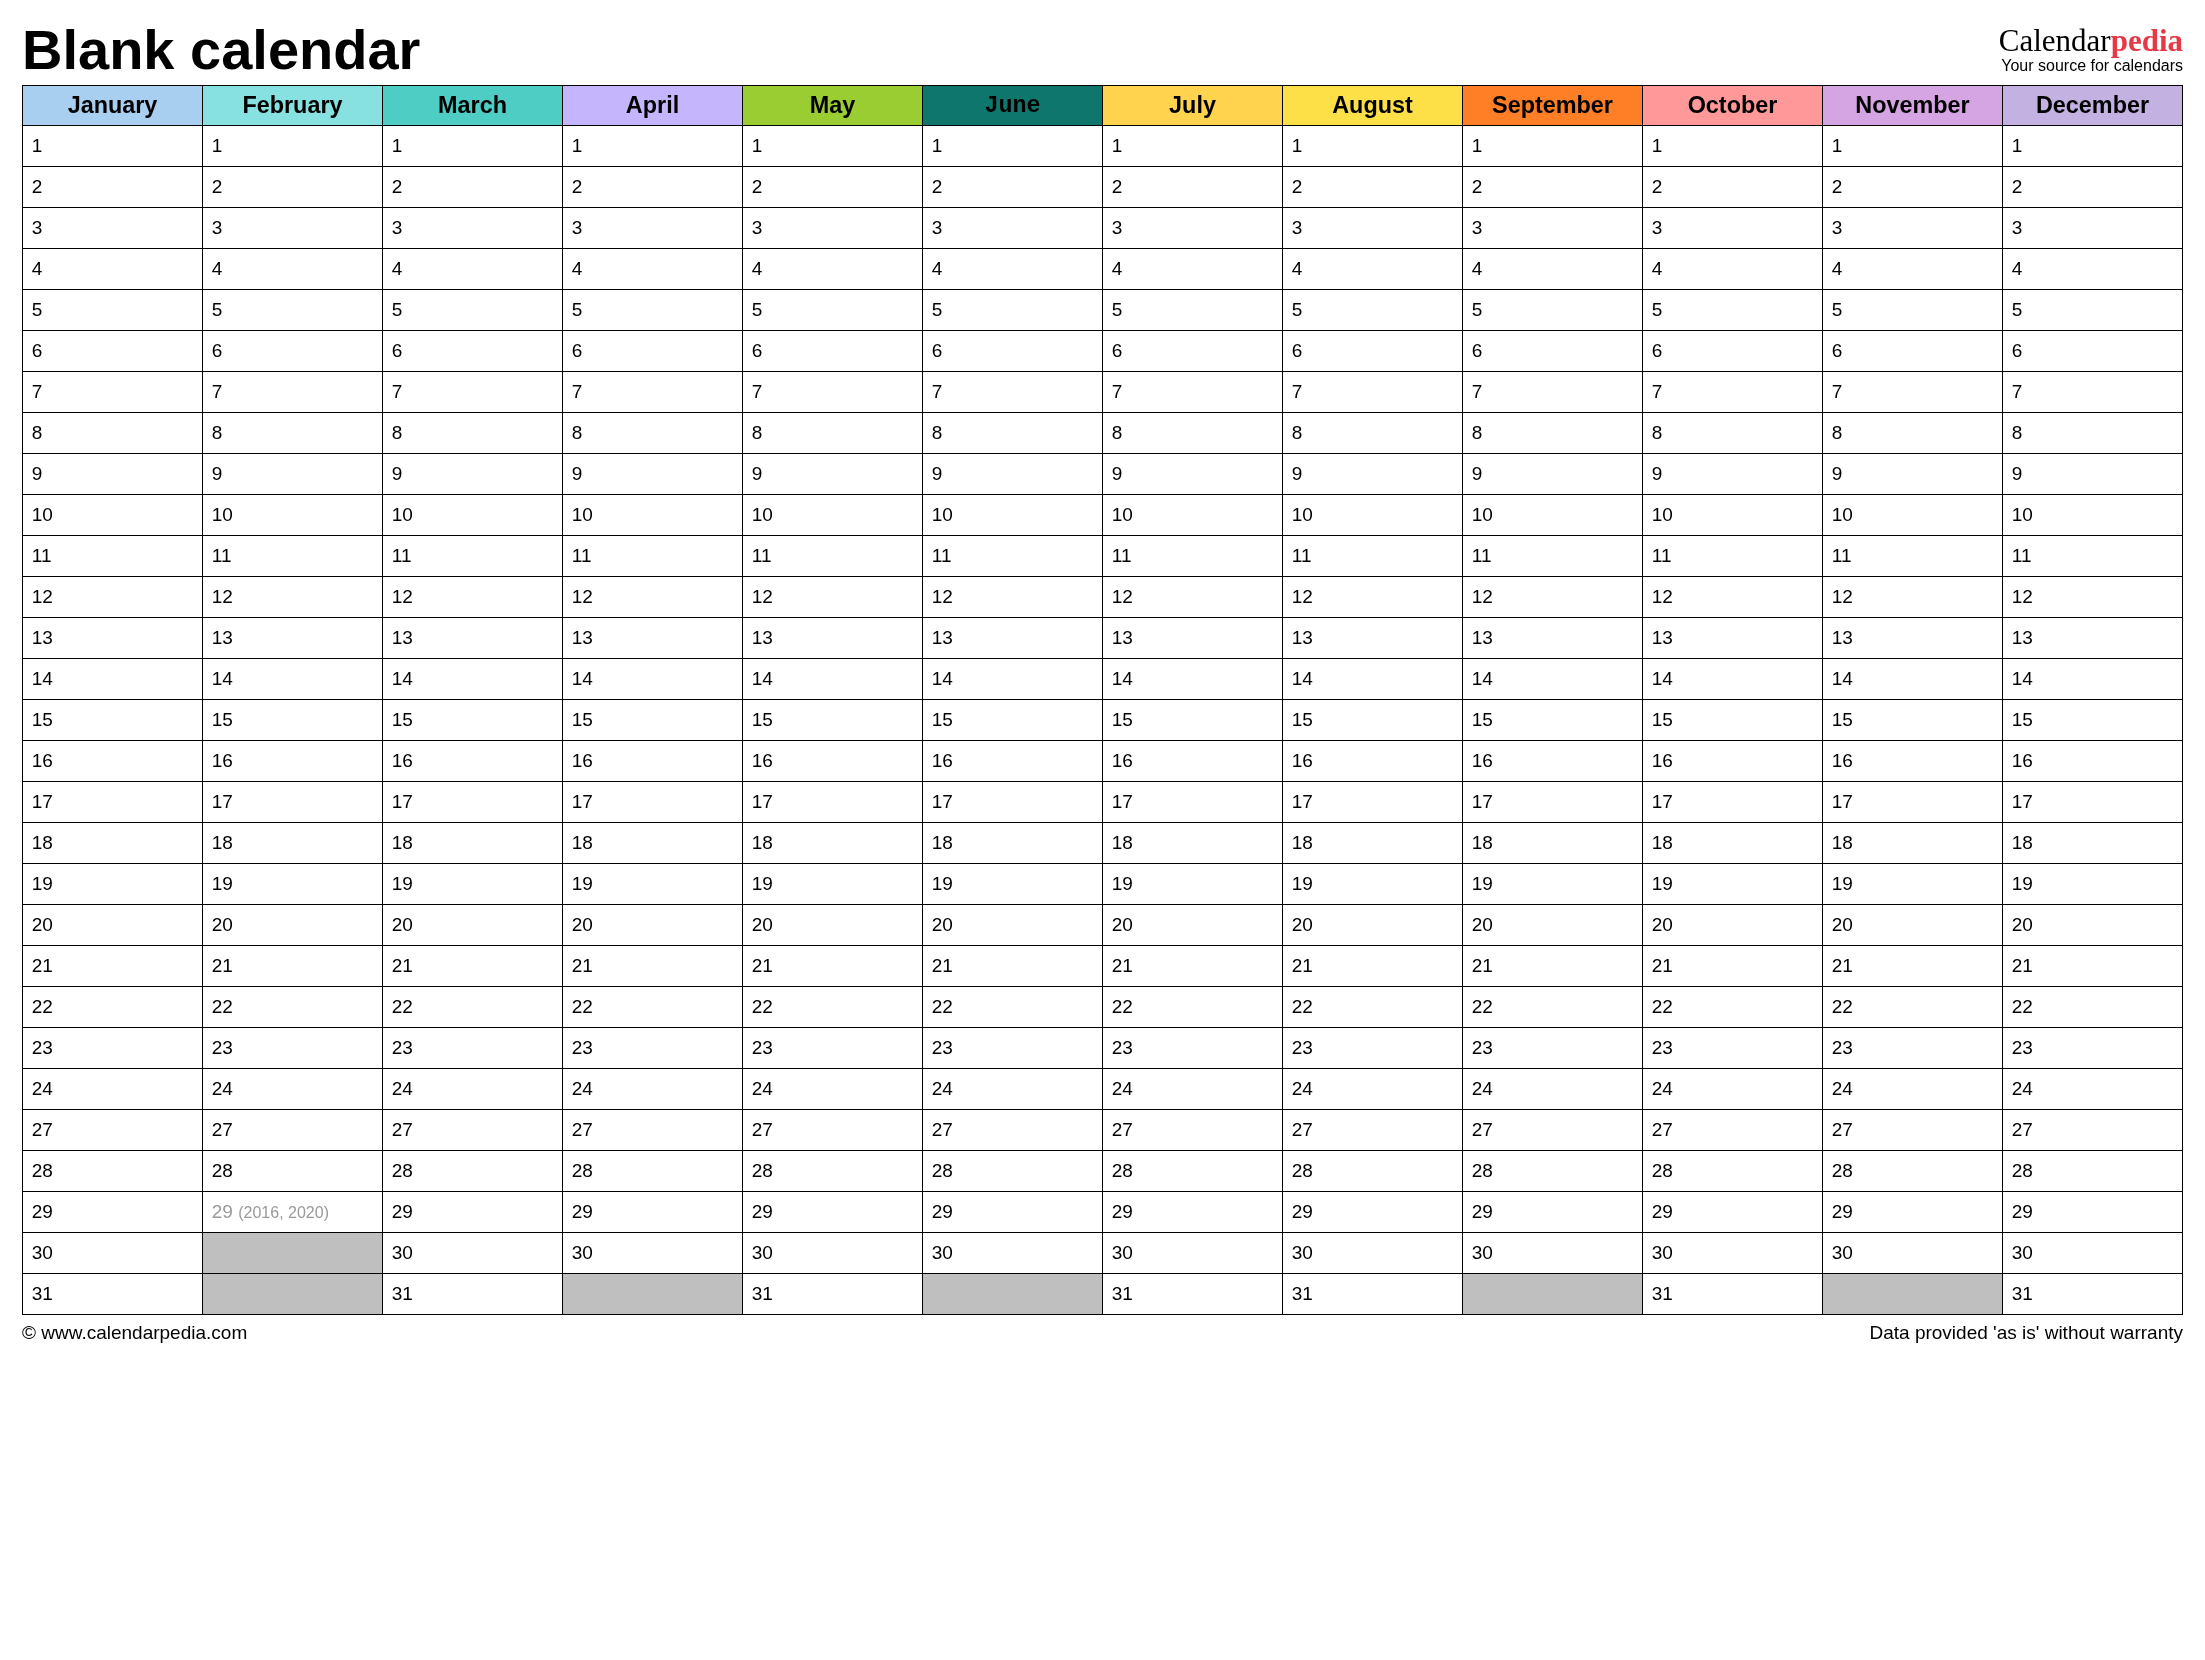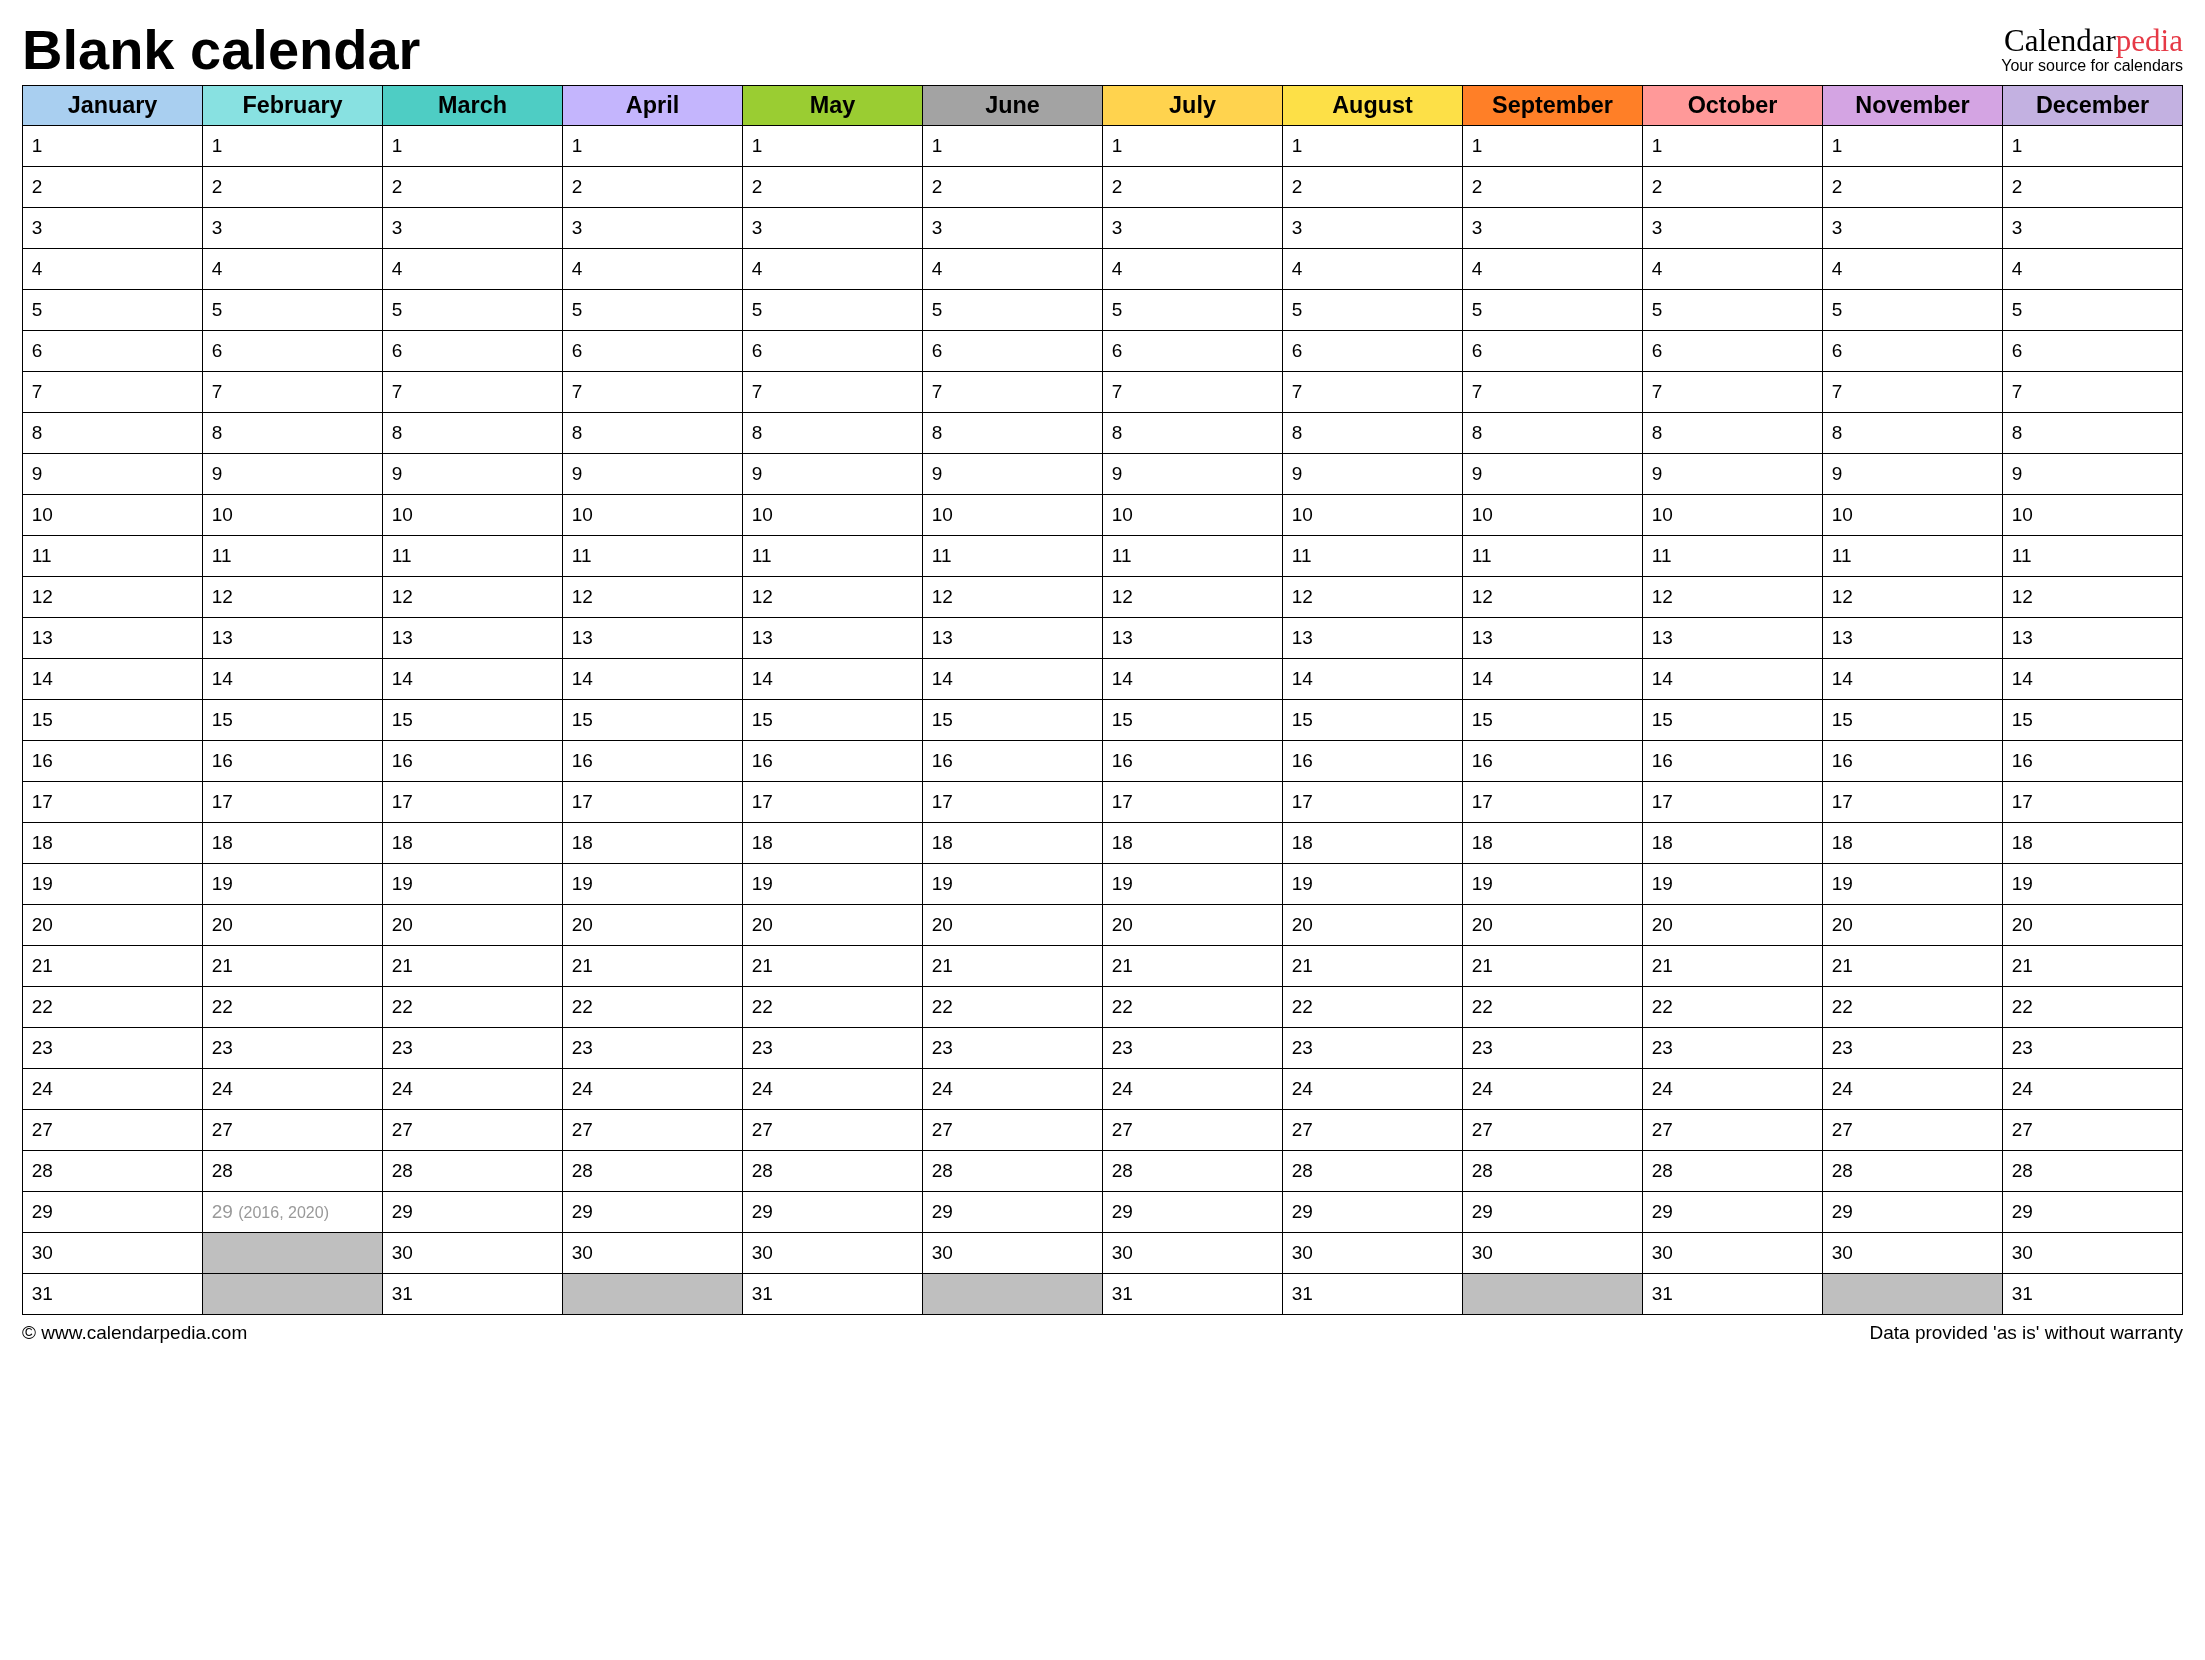--- a/index.html
+++ b/index.html
@@ -26,21 +26,21 @@
   .brand {
     text-align: right;
     padding-top: 2.9px;
   }
   .brand-name {
     font-size: 31px;
     font-family: "Times New Roman", Times, serif;
     line-height: 1;
   }
   .brand-name .part1 { color: #000; }
-  .brand-name .part2 { color: #e63946; font-weight: normal; }
+  .brand-name .part2 { color: #e63946; font-weight: bold; }
   .brand-tag {
     font-size: 16px;
     color: #000;
     margin-top: 1.5px;
   }
   table.cal {
     width: 100%;
     border-collapse: collapse;
     table-layout: fixed;
   }
@@ -90,21 +90,21 @@
 </div>
 
 <table class="cal">
   <thead>
     <tr id="month-header-row">
         <th style="background: rgb(169, 207, 240);">January</th>
         <th style="background: rgb(136, 225, 225);">February</th>
         <th style="background: rgb(78, 205, 196);">March</th>
         <th style="background: #c4b5fd;">April</th>
         <th style="background: rgb(154, 205, 50);">May</th>
-        <th style="background: #a3a3a3;">June</th>
+        <th style="background: #0f766e; font-family: Liberation Mono, monospace;">June</th>
         <th style="background: rgb(255, 211, 78);">July</th>
         <th style="background: #fde047;">August</th>
         <th style="background: rgb(255, 127, 39);">September</th>
         <th style="background: rgb(255, 153, 153);">October</th>
         <th style="background: rgb(212, 164, 227);">November</th>
         <th style="background: rgb(195, 177, 225);">December</th>
       </tr>
   </thead>
   <tbody id="calendar-body">
       <tr>

